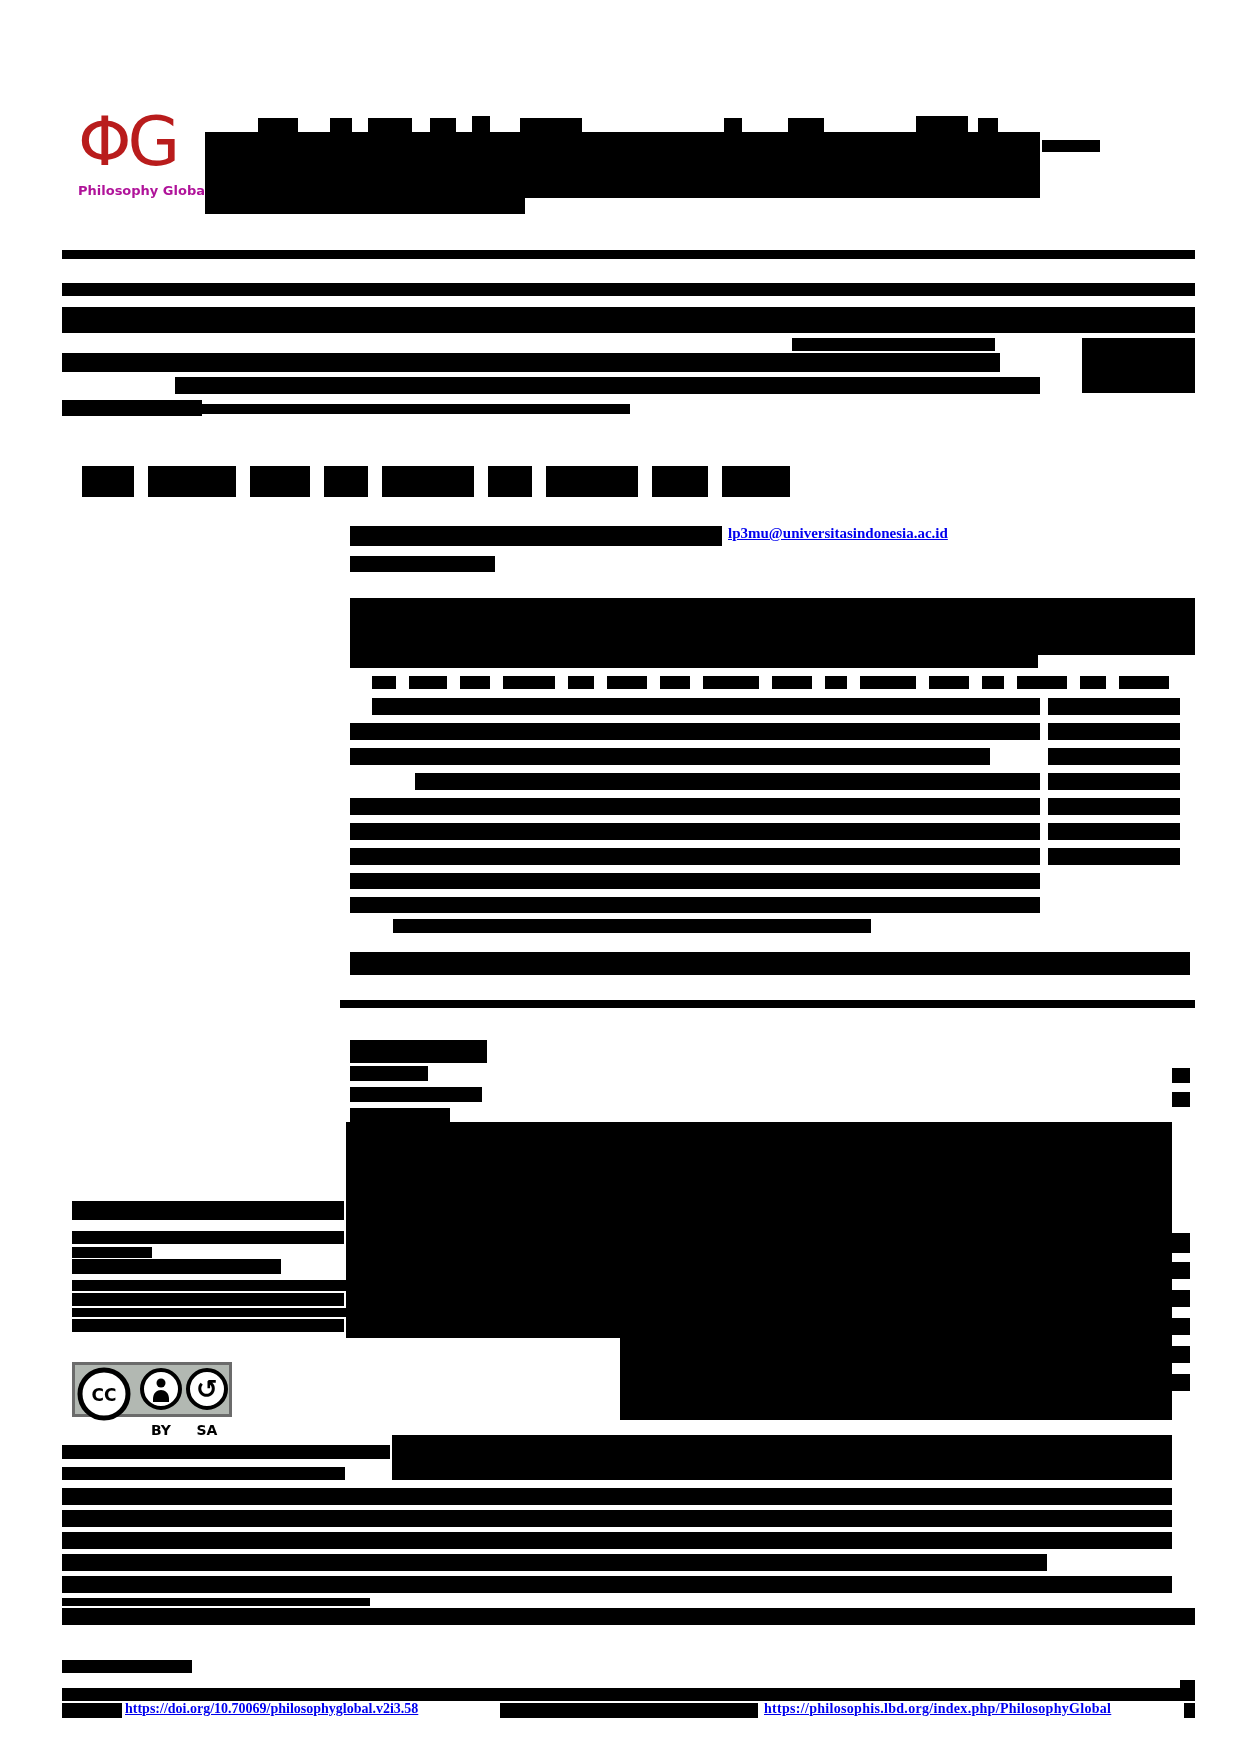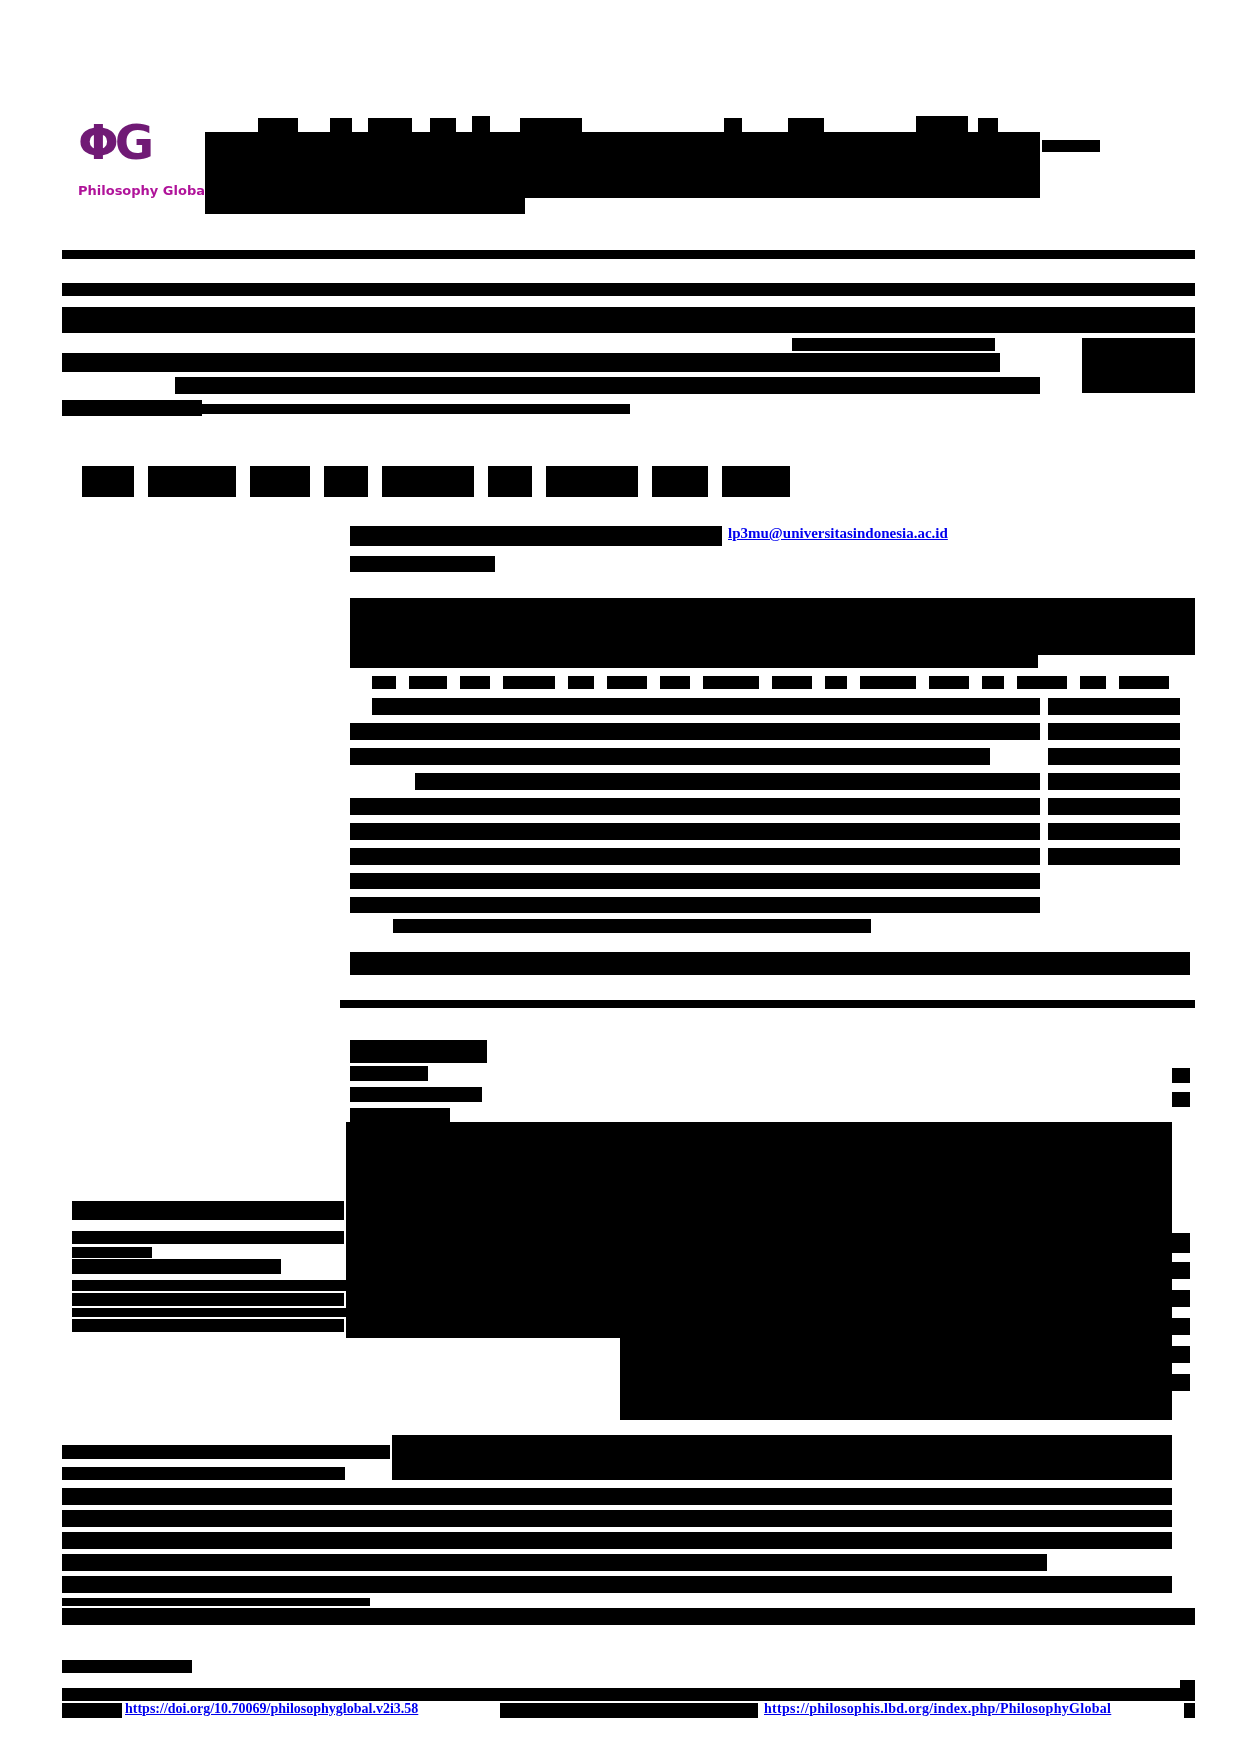--- a/index.html
+++ b/index.html
@@ -1,21 +1,21 @@
 <!DOCTYPE html>
 <html><head>
 <meta charset="utf-8">
 <style>
   html,body{margin:0;padding:0;background:#ffffff;}
   .page{position:relative;width:1240px;height:1754px;background:#fff;overflow:hidden;
         font-family:"DejaVu Sans",sans-serif;}
   .red{position:absolute;background:#000;}
   .logo{position:absolute;left:78px;top:104px;width:130px;}
-  .logo-mark{font-family:"DejaVu Sans",sans-serif;font-weight:700;font-size:48px;line-height:76px;
-             color:#701a75;letter-spacing:-4px;}
+  .logo-mark{font-family:"DejaVu Sans",sans-serif;font-weight:400;font-size:68px;line-height:76px;
+             color:#b91c1c;letter-spacing:-4px;}
   .logo-word{font-family:"DejaVu Sans",sans-serif;font-weight:700;font-size:13px;color:#b0139a;
              margin-top:3px;white-space:nowrap;}
   a.link{position:absolute;color:#0000ee;text-decoration:underline;cursor:pointer;
          font-family:"Liberation Serif",serif;font-weight:700;white-space:nowrap;}
   .email-link{left:728px;top:525px;font-size:15px;}
   .doi-link{left:125px;top:1701px;font-size:14px;}
   .journal-link{left:764px;top:1701px;font-size:14px;letter-spacing:0.3px;}
   .cc-badge{position:absolute;left:72px;top:1362px;width:160px;height:78px;cursor:pointer;}
   .cc-badge svg text{font-family:"DejaVu Sans",sans-serif;}
 </style>
@@ -135,17 +135,31 @@
       <div class="red" style="left: 62px; top: 1660px; width: 130px; height: 13px; background: rgb(0, 0, 0);"></div>
       <div class="red" style="left: 1180px; top: 1680px; width: 15px; height: 8px; background: rgb(0, 0, 0);"></div>
       <div class="red" style="left: 62px; top: 1688px; width: 1133px; height: 13px; background: rgb(0, 0, 0);"></div>
       <div class="red" style="left: 62px; top: 1703px; width: 60px; height: 15px; background: rgb(0, 0, 0);"></div>
       <div class="red" style="left: 500px; top: 1703px; width: 258px; height: 15px; background: rgb(0, 0, 0);"></div>
       <div class="red" style="left: 1184px; top: 1703px; width: 11px; height: 15px; background: rgb(0, 0, 0);"></div>
     </div>
 
   <a class="link email-link">lp3mu@universitasindonesia.ac.id</a>
 
+  <div class="cc-badge">
+    <svg width="160" height="78" viewBox="0 0 160 78">
+      <rect x="1.5" y="1.5" width="157" height="52" fill="#b2b8b2" stroke="#6b6b6b" stroke-width="3"></rect>
+      <circle cx="32" cy="32" r="24" fill="#ffffff" stroke="#000000" stroke-width="5"></circle>
+      <text x="32" y="39" text-anchor="middle" font-size="17" font-weight="bold" fill="#000000">CC</text>
+      <circle cx="89" cy="27" r="19" fill="#ffffff" stroke="#000000" stroke-width="4"></circle>
+      <circle cx="89" cy="21" r="4.5" fill="#000000"></circle>
+      <path d="M81 37 c0-6 4-9 8-9 c4 0 8 3 8 9 l0 3 l-16 0 z" fill="#000000"></path>
+      <circle cx="135" cy="27" r="19" fill="#ffffff" stroke="#000000" stroke-width="4"></circle>
+      <text x="135" y="36" text-anchor="middle" font-size="26" font-weight="bold" fill="#000000">↺</text>
+      <text x="89" y="73" text-anchor="middle" font-size="14" font-weight="bold" fill="#000000">BY</text>
+      <text x="135" y="73" text-anchor="middle" font-size="14" font-weight="bold" fill="#000000">SA</text>
+    </svg>
+  </div>
 
   <a class="link doi-link">https://doi.org/10.70069/philosophyglobal.v2i3.58</a>
   <a class="link journal-link">https://philosophis.lbd.org/index.php/PhilosophyGlobal</a>
 
 </div>
 
 </body></html>

